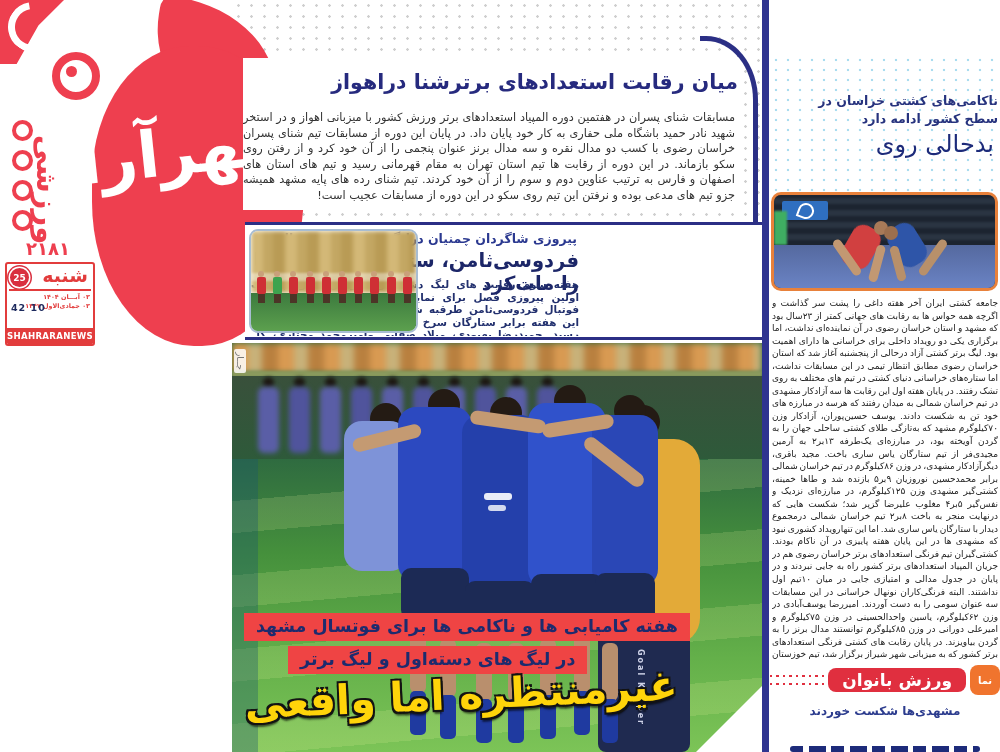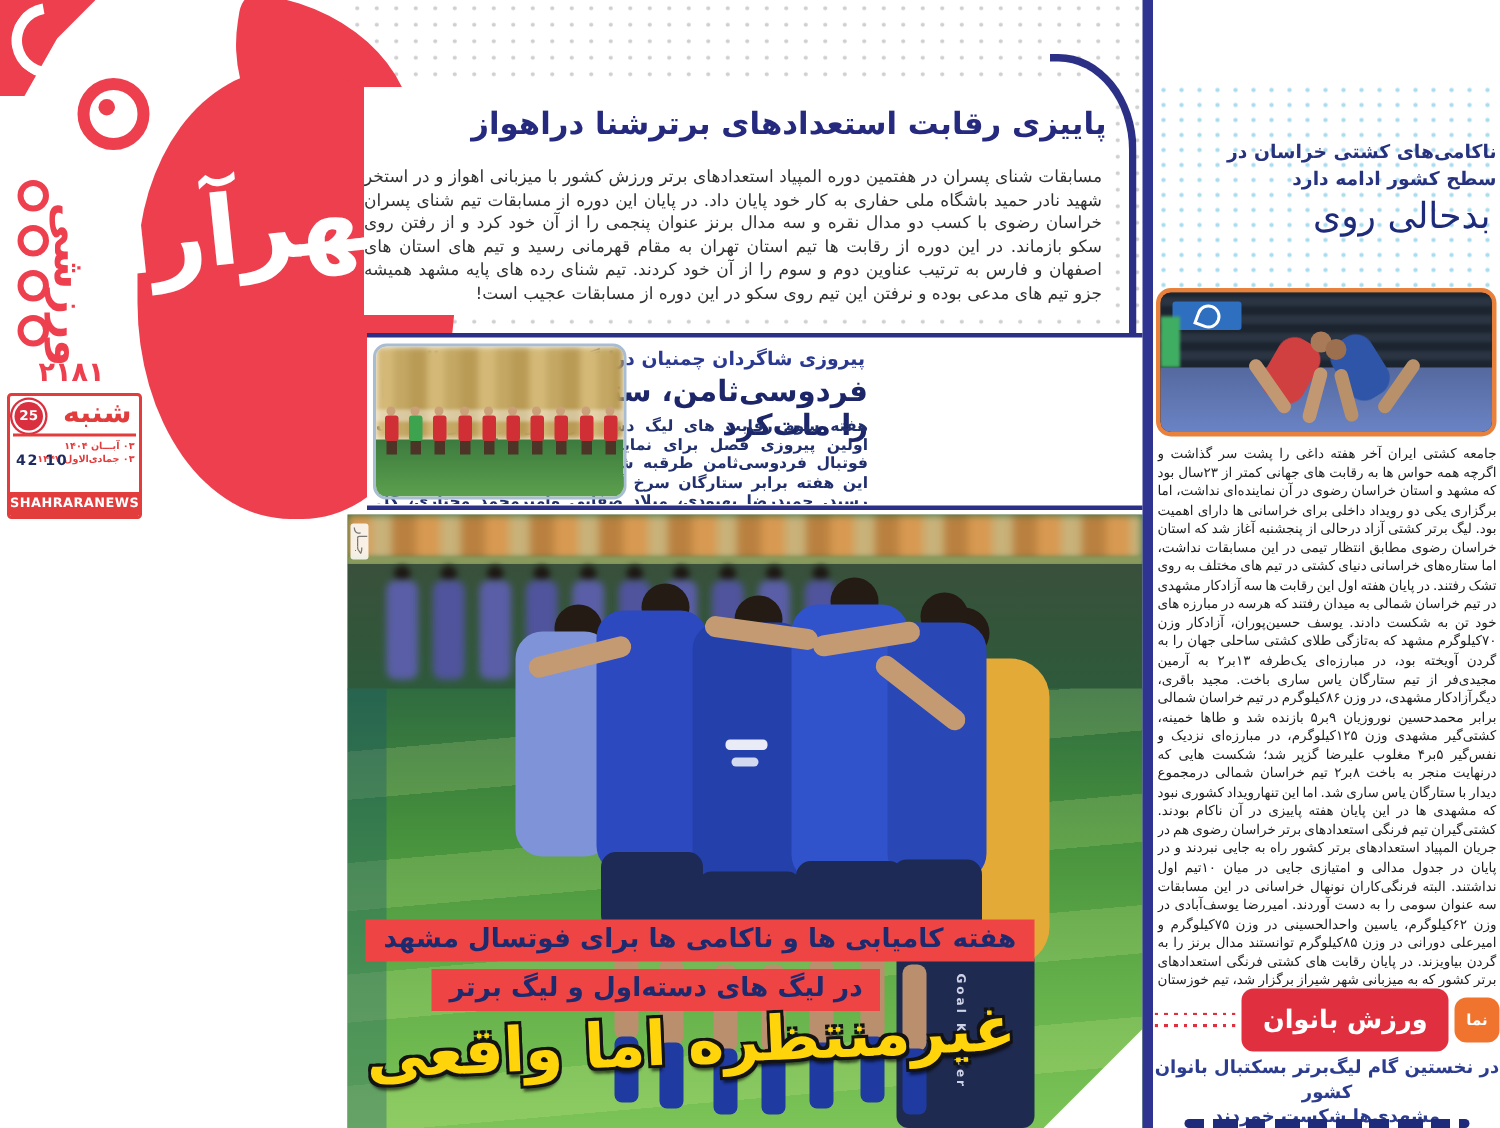--- a/index.html
+++ b/index.html
@@ -114,21 +114,21 @@
   .wr-coach{position:absolute;left:0;top:16px;width:13px;height:34px;background:#3fae62;filter:blur(1px);}
   .wr-mat{position:absolute;left:0;right:0;bottom:0;height:46%;
     background:linear-gradient(180deg,#55699f,#6a83c4);}
   
   .wr-body{left:772px;top:297px;width:226px;height:362px;overflow:hidden;color:#222;
     font-size:9px;line-height:12.55px;text-align:justify;word-spacing:-1px;}
   .banner-row{left:770px;top:663px;width:230px;height:34px;display:flex;align-items:center;
     flex-direction:row;direction:rtl;gap:4px;}
   .banner-badge{width:30px;height:30px;border-radius:8px;background:#f0742e;color:#fff;
     font-size:10px;font-weight:900;display:flex;align-items:center;justify-content:center;flex:0 0 auto;}
-  .banner-pill{height:42px;border-radius:8px;background:#e02f3f;color:#fff;font-size:17px;
+  .banner-pill{height:24px;border-radius:8px;background:#e02f3f;color:#fff;font-size:17px;
     font-weight:900;display:flex;align-items:center;justify-content:center;padding:0 14px;flex:0 0 auto;}
   .banner-dots{flex:1;height:10px;
     background:repeating-linear-gradient(90deg,#e02f3f 0 2.5px,transparent 2.5px 6.5px);
     -webkit-mask:linear-gradient(#000 2px,transparent 2px 8px,#000 8px);
     mask:linear-gradient(#000 2px,transparent 2px 8px,#000 8px);}
   .women-teaser{left:770px;top:703px;width:230px;text-align:center;color:#2c3c8e;
     font-size:12px;font-weight:600;line-height:16.5px;}
   .cutoff{left:790px;top:746px;width:190px;height:6px;border-radius:3px;
     background:repeating-linear-gradient(90deg,#1d2b7a 0 13px,transparent 13px 19px,#1d2b7a 19px 36px,transparent 36px 41px);}
   .decor{position:absolute;}
@@ -162,21 +162,21 @@
     <div class="date-fa">
       <div>۰۳ آبـــان ۱۴۰۴</div>
       <div>۰۳ جمادی‌الاول ۱۴۴۷</div>
     </div>
     <div class="date-greg">42 10</div>
     <div class="site-strip">SHAHRARANEWS.IR</div>
   </div>
 
   <div class="abs centre-panel"></div>
   <div class="abs bracket"></div>
-  <div class="abs swim-headline">پاییزی رقابت استعدادهای برترشنا دراهواز</div>
+  <div class="abs swim-headline">میان رقابت استعدادهای برترشنا دراهواز</div>
   <div class="abs swim-body">مسابقات شنای پسران در هفتمین دوره المپیاد استعدادهای برتر ورزش کشور با میزبانی اهواز و در استخر شهید نادر حمید باشگاه ملی حفاری به کار خود پایان داد. در پایان این دوره از مسابقات تیم شنای پسران خراسان رضوی با کسب دو مدال نقره و سه مدال برنز عنوان پنجمی را از آن خود کرد و از رفتن روی سکو بازماند. در این دوره از رقابت ها تیم استان تهران به مقام قهرمانی رسید و تیم های استان های اصفهان و فارس به ترتیب عناوین دوم و سوم را از آن خود کردند. تیم شنای رده های پایه مشهد همیشه جزو تیم های مدعی بوده و نرفتن این تیم روی سکو در این دوره از مسابقات عجیب است!</div>
 
   <div class="abs fb-box">
     <div class="fb-kicker">پیروزی شاگردان چمنیان درلیگ دسته دوم فوتبال</div>
     <div class="fb-headline">فردوسی‌ثامن، ستارگان سرخ آسیا را مات‌کرد</div>
     <div class="fb-body">هفته سوم رقابت های لیگ دسته دوم فوتبال کشور باکسب اولین پیروزی فصل برای نماینده مشهد به پایان رسید. تیم فوتبال فردوسی‌ثامن طرقبه شاندیز در چهارچوب رقابت های این هفته برابر ستارگان سرخ آسیا در تهران به برتری ۳ بر ۰ رسید. حمیدرضا بهبودی، میلاد صفایی وامیرمحمد مختاری، گل های شاگردان چمنیان رابه ثمر رساندند.</div>
     <div class="fb-photo">
       <div class="fb-stand"></div>
       <div class="fb-band"></div>
       <div class="fb-grass"></div>
@@ -320,18 +320,17 @@
   </div>
 
   <div class="abs wr-body">جامعه کشتی ایران آخر هفته داغی را پشت سر گذاشت و اگرچه همه حواس ها به رقابت های جهانی کمتر از ۲۳سال بود که مشهد و استان خراسان رضوی در آن نماینده‌ای نداشت، اما برگزاری یکی دو رویداد داخلی برای خراسانی ها دارای اهمیت بود. لیگ برتر کشتی آزاد درحالی از پنجشنبه آغاز شد که استان خراسان رضوی مطابق انتظار تیمی در این مسابقات نداشت، اما ستاره‌های خراسانی دنیای کشتی در تیم های مختلف به روی تشک رفتند. در پایان هفته اول این رقابت ها سه آزادکار مشهدی در تیم خراسان شمالی به میدان رفتند که هرسه در مبارزه های خود تن به شکست دادند. یوسف حسین‌پوران، آزادکار وزن ۷۰کیلوگرم مشهد که به‌تازگی طلای کشتی ساحلی جهان را به گردن آویخته بود، در مبارزه‌ای یک‌طرفه ۱۳بر۲ به آرمین مجیدی‌فر از تیم ستارگان یاس ساری باخت. مجید باقری، دیگرآزادکار مشهدی، در وزن ۸۶کیلوگرم در تیم خراسان شمالی برابر محمدحسین نوروزیان ۹بر۵ بازنده شد و طاها خمینه، کشتی‌گیر مشهدی وزن ۱۲۵کیلوگرم، در مبارزه‌ای نزدیک و نفس‌گیر ۵بر۴ مغلوب علیرضا گزپر شد؛ شکست هایی که درنهایت منجر به باخت ۸بر۲ تیم خراسان شمالی درمجموع دیدار با ستارگان یاس ساری شد. اما این تنهارویداد کشوری نبود که مشهدی ها در این پایان هفته پاییزی در آن ناکام بودند. کشتی‌گیران تیم فرنگی استعدادهای برتر خراسان رضوی هم در جریان المپیاد استعدادهای برتر کشور راه به جایی نبردند و در پایان در جدول مدالی و امتیازی جایی در میان ۱۰تیم اول نداشتند. البته فرنگی‌کاران نونهال خراسانی در این مسابقات سه عنوان سومی را به دست آوردند. امیررضا یوسف‌آبادی در وزن ۶۲کیلوگرم، یاسین واحدالحسینی در وزن ۷۵کیلوگرم و امیرعلی دورانی در وزن ۸۵کیلوگرم توانستند مدال برنز را به گردن بیاویزند. در پایان رقابت های کشتی فرنگی استعدادهای برتر کشور که به میزبانی شهر شیراز برگزار شد، تیم خوزستان به مقام قهرمانی رسید و تیم های تهران و مازندران دوم و سوم شدند. البته اوضاع در بخش تیمی رده‌بندی به همین شکل بود و فقط استان فارس به جای مازندران مقام سومی را از آن خود کرد.</div>
 
   <div class="abs banner-row">
     <div class="banner-badge">نما</div>
     <div class="banner-pill">ورزش بانوان</div>
     <div class="banner-dots"></div>
   </div>
   <div class="abs women-teaser">
-    <div>در نخستین گام لیگ‌برتر بسکتبال بانوان کشور</div>
     <div>مشهدی‌ها شکست خوردند</div>
   </div>
   <div class="abs cutoff"></div>
 
 </div>
 
 </body></html>

